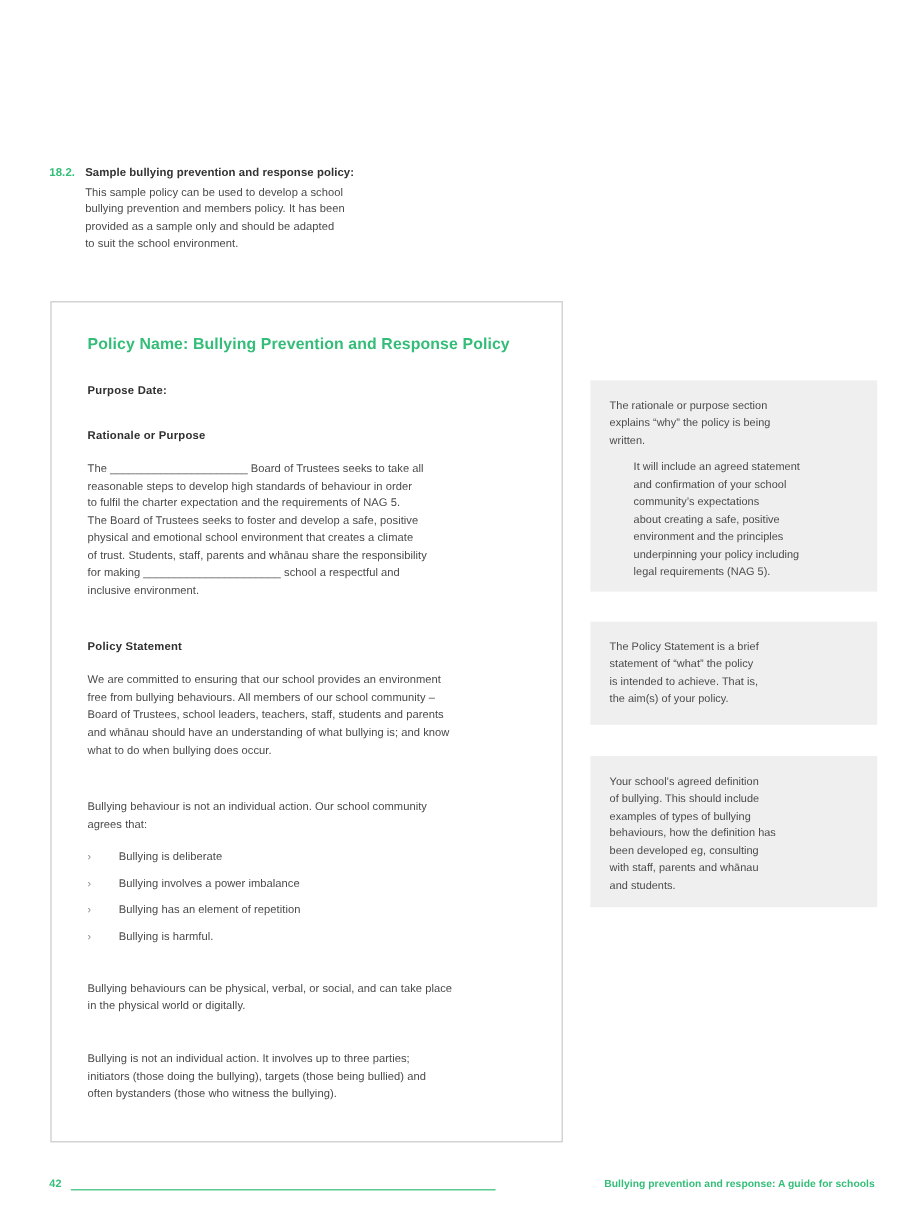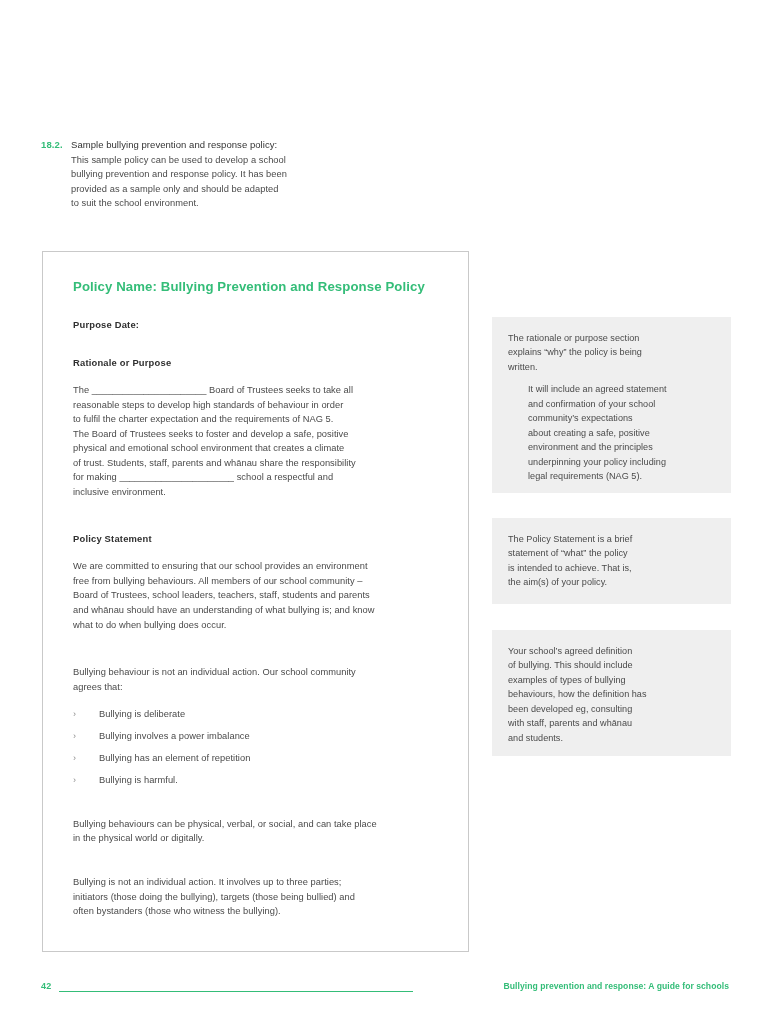--- a/index.html
+++ b/index.html
@@ -33,21 +33,21 @@
     font-size: 9.5px;
     line-height: 14.6px;
     width: 30px;
     flex: 0 0 30px;
     letter-spacing: 0.1px;
   }
   #intro-text-col {
     flex: 1 1 auto;
   }
   #intro-heading {
-    font-weight: normal;
+    font-weight: bold;
     font-size: 9.5px;
     line-height: 14.6px;
     color: #333333;
     letter-spacing: 0.05px;
   }
   #intro-body {
     font-size: 9.3px;
     line-height: 14.6px;
     color: #4a4a4a;
     letter-spacing: 0.05px;
@@ -182,21 +182,21 @@
 </style>
 </head>
 <body>
 
 <div id="intro-block">
   <div id="intro-row">
     <div id="intro-number">18.2.</div>
     <div id="intro-text-col">
       <div id="intro-heading">Sample bullying prevention and response policy:</div>
       <div id="intro-body">This sample policy can be used to develop a school
-bullying prevention and response policy. It has been
+bullying prevention and members policy. It has been
 provided as a sample only and should be adapted
 to suit the school environment.</div>
     </div>
   </div>
 </div>
 
 <div id="policy-box">
   <div id="policy-inner">
 
     <div id="policy-title">Policy Name: Bullying Prevention and Response Policy</div>

